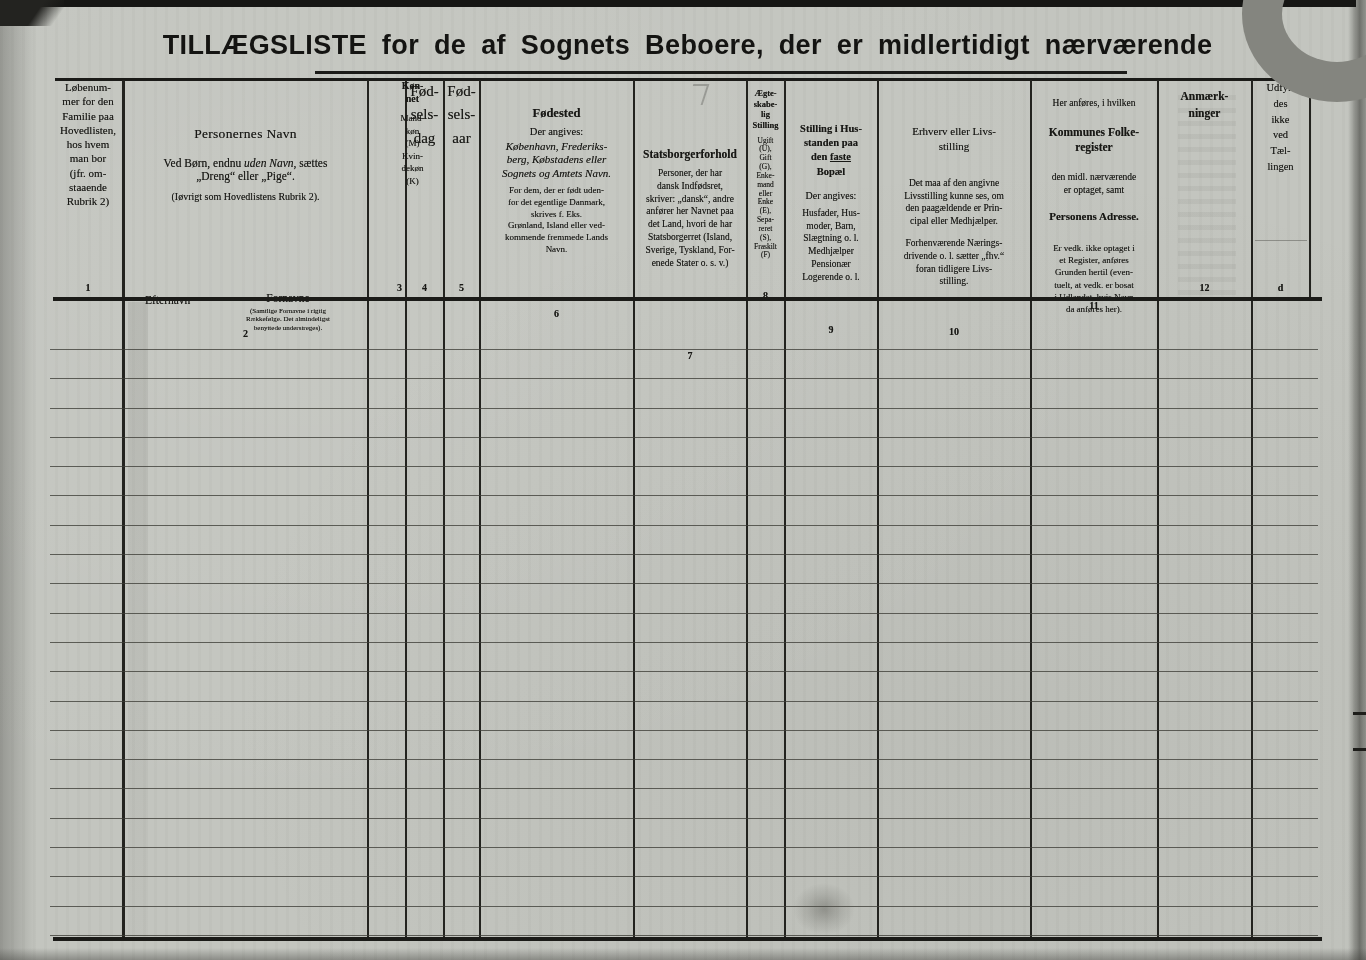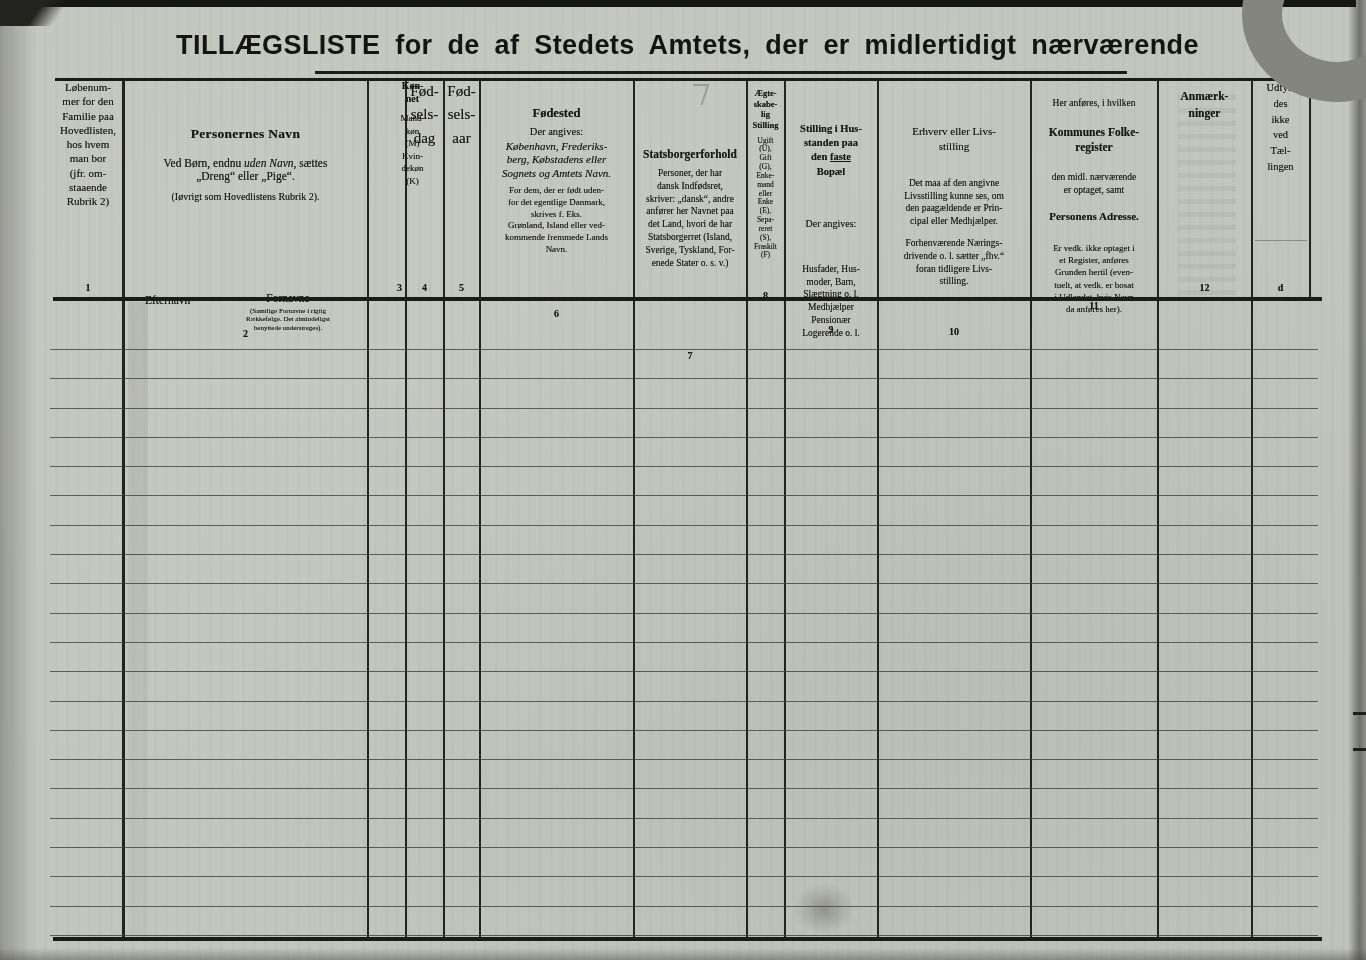--- a/index.html
+++ b/index.html
@@ -58,34 +58,34 @@
 
   
   .hcell{position:absolute;top:80px;height:217px;display:flex;flex-direction:column;
     align-items:center;text-align:center;color:#181815;
     text-shadow:0 0 0.5px rgba(24,24,20,0.55);}
   .hc1{left:55px;width:66px;}   .hc2{left:125px;width:241px;justify-content:flex-start;padding-top:46px;}
   .hc3{left:369px;width:35px;padding-left:26px;}  .hc4{left:407px;width:35px;}  .hc5{left:445px;width:33px;}
   .hc6{left:481px;width:151px;justify-content:flex-start;padding-top:26px;}
   .hc7{left:635px;width:110px;justify-content:flex-start;padding-top:68px;}
   .hc8{left:748px;width:35px;justify-content:flex-start;padding-top:8px;}
-  .hc9{left:786px;width:90px;justify-content:flex-start;padding-top:42px;gap:28px;}
+  .hc9{left:786px;width:90px;justify-content:flex-start;padding-top:42px;}
   .hc10{left:879px;width:150px;justify-content:flex-start;padding-top:44px;}
   .hc11{left:1032px;width:124px;justify-content:space-between;padding-top:18px;}
   .hc12{left:1159px;width:91px;} .hc13{left:1253px;width:55px;}
   .hc12 .h-b{transform:translateY(8px);}
   .colnum{position:absolute;bottom:4px;left:0;right:0;text-align:center;
     font-size:10px;font-weight:bold;}
   .pre{white-space:pre-line;}
   .h-b{font-weight:bold;}
   .it{font-style:italic;}
   .u{text-decoration:underline;}
 
   .c1-text{font-size:11px;line-height:1.30;margin-bottom:8px;}
-  .c2-head{font-size:13.5px;font-weight:bold;letter-spacing:.3px;}
+  .c2-head{font-size:13.5px;font-weight:normal;letter-spacing:.3px;}
   .c2-line1{font-size:11.5px;margin-top:15px;}
   .c2-line2{font-size:11.5px;margin-top:1px;}
   .c2-note{font-size:10px;margin-top:9px;}
   .names-row{position:absolute;bottom:15px;left:0;right:0;height:40px;}
   .efternavn{position:absolute;left:20px;top:6px;font-size:11.5px;}
   .fornavne-wrap{position:absolute;right:2px;top:0;width:152px;text-align:center;}
   .fornavne{font-size:11.5px;}
   .fornavne-note{font-size:7px;line-height:1.2;margin-top:1px;}
   .c3-head{font-size:10px;font-weight:bold;line-height:1.25;}
   .c3-text{font-size:9px;line-height:1.4;margin-top:7px;}
@@ -122,21 +122,21 @@
 <body>
 
 <div id="scan">
 
   <div class="edge-left"></div>
   <div class="edge-right"></div>
   <div class="edge-bottom"></div>
   <div class="streak"></div>
   <div class="bleed"></div>
 
-  <div id="title">TILLÆGSLISTE for de af Stedets Amtets, der er midlertidigt nærværende</div>
+  <div id="title">TILLÆGSLISTE for de af Sognets Beboere, der er midlertidigt nærværende</div>
 
   <div class="rule" id="rule-title"></div>
   <div class="rule" id="rule-title2"></div>
   <div class="rule" id="rule-top"></div>
 
   <div class="vline vl-1"></div>
   <div class="vline vl-2"></div>
   <div class="vline vl-3"></div>
   <div class="vline vl-4"></div>
   <div class="vline vl-5"></div>

